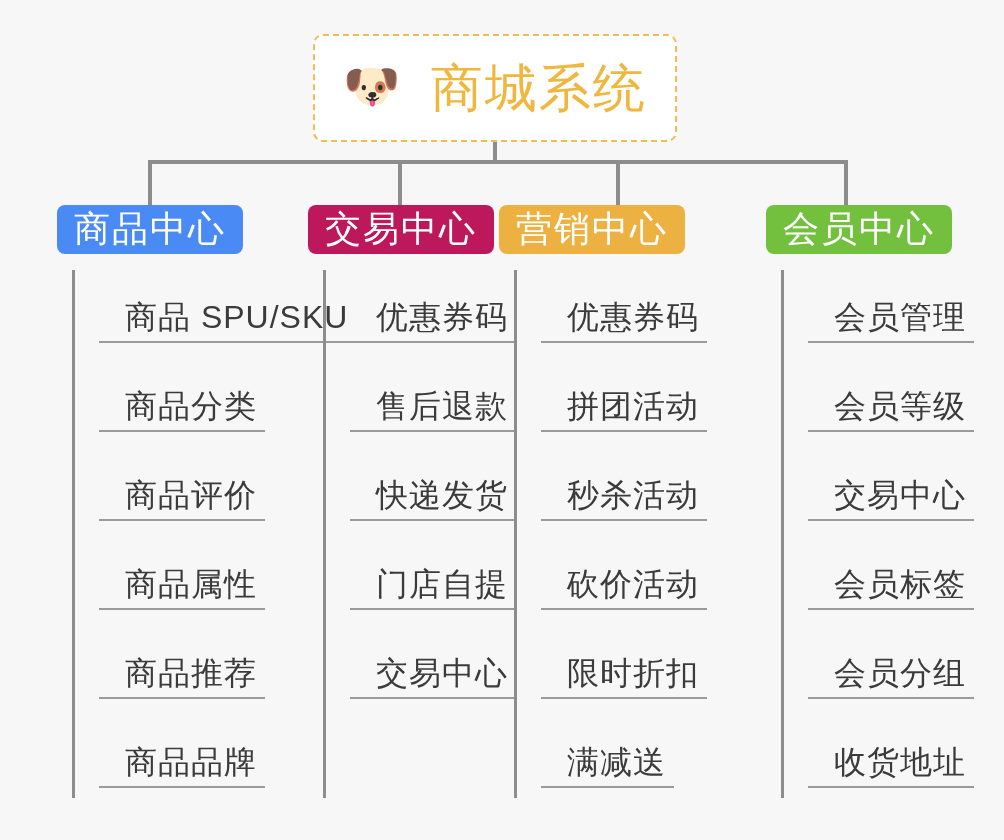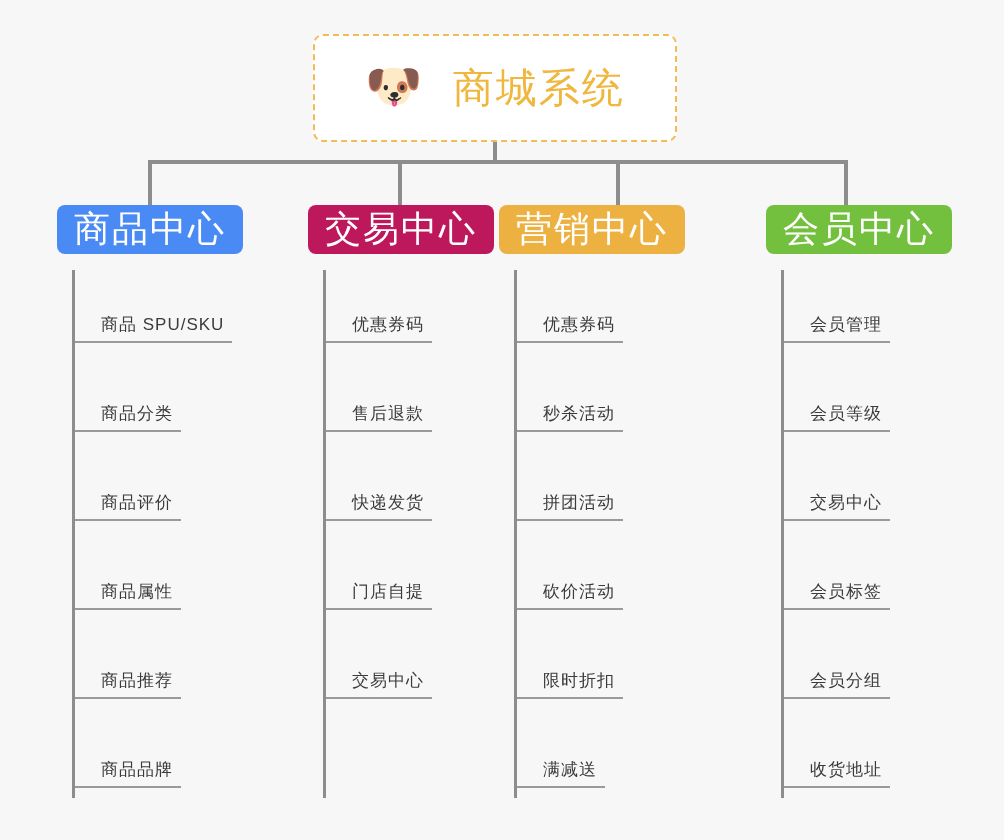--- a/index.html
+++ b/index.html
@@ -37,21 +37,21 @@
     justify-content: center;
     gap: 14px;
   }
   .root-emoji {
     font-size: 46px;
     line-height: 1;
     display: block;
     margin-top: -4px;
   }
   .root-title {
-    font-size: 41px;
+    font-size: 52px;
     color: #f0b73f;
     letter-spacing: 2px;
     line-height: 1;
     white-space: nowrap;
     margin-left: 16px;
   }
 
   
   .conn {
     position: absolute;
@@ -108,27 +108,28 @@
   }
   .leaf {
     position: relative;
     height: 89px;
     display: flex;
     align-items: flex-end;
     padding-left: 18px;
     box-sizing: border-box;
   }
   .leaf-label {
-    font-size: 17px;
+    font-size: 32px;
     color: #3b3b3b;
     line-height: 1.1;
     padding: 0 8px 6px 26px;
     border-bottom: 2px solid #9a9a9a;
     white-space: nowrap;
     letter-spacing: 1px;
+    margin-left: 24px;
   }
 </style>
 </head>
 <body style="background: rgb(247, 247, 247);">
 
 <div id="mindmap">
 
   <div class="root-node" style="border-color: rgb(243, 187, 82); background: rgb(255, 255, 255);">
     <span class="root-emoji">🐶</span>
     <span class="root-title" style="color: rgb(240, 183, 63);">商城系统</span>
@@ -195,24 +196,24 @@
   <div class="branch" style="left:499px; width:186px;">
     <div class="branch-header" style="background: rgb(237, 177, 66);">
       <span>营销中心</span>
     </div>
     <div class="branch-spine" style="height: 528px; background: rgb(141, 141, 141);"></div>
     <div class="leaf-list">
       <div class="leaf">
           <span class="leaf-label">优惠券码</span>
         </div>
       <div class="leaf">
+          <span class="leaf-label">拼团活动</span>
+        </div>
+      <div class="leaf">
           <span class="leaf-label">秒杀活动</span>
-        </div>
-      <div class="leaf">
-          <span class="leaf-label">拼团活动</span>
         </div>
       <div class="leaf">
           <span class="leaf-label">砍价活动</span>
         </div>
       <div class="leaf">
           <span class="leaf-label">限时折扣</span>
         </div>
       <div class="leaf">
           <span class="leaf-label">满减送</span>
         </div>

